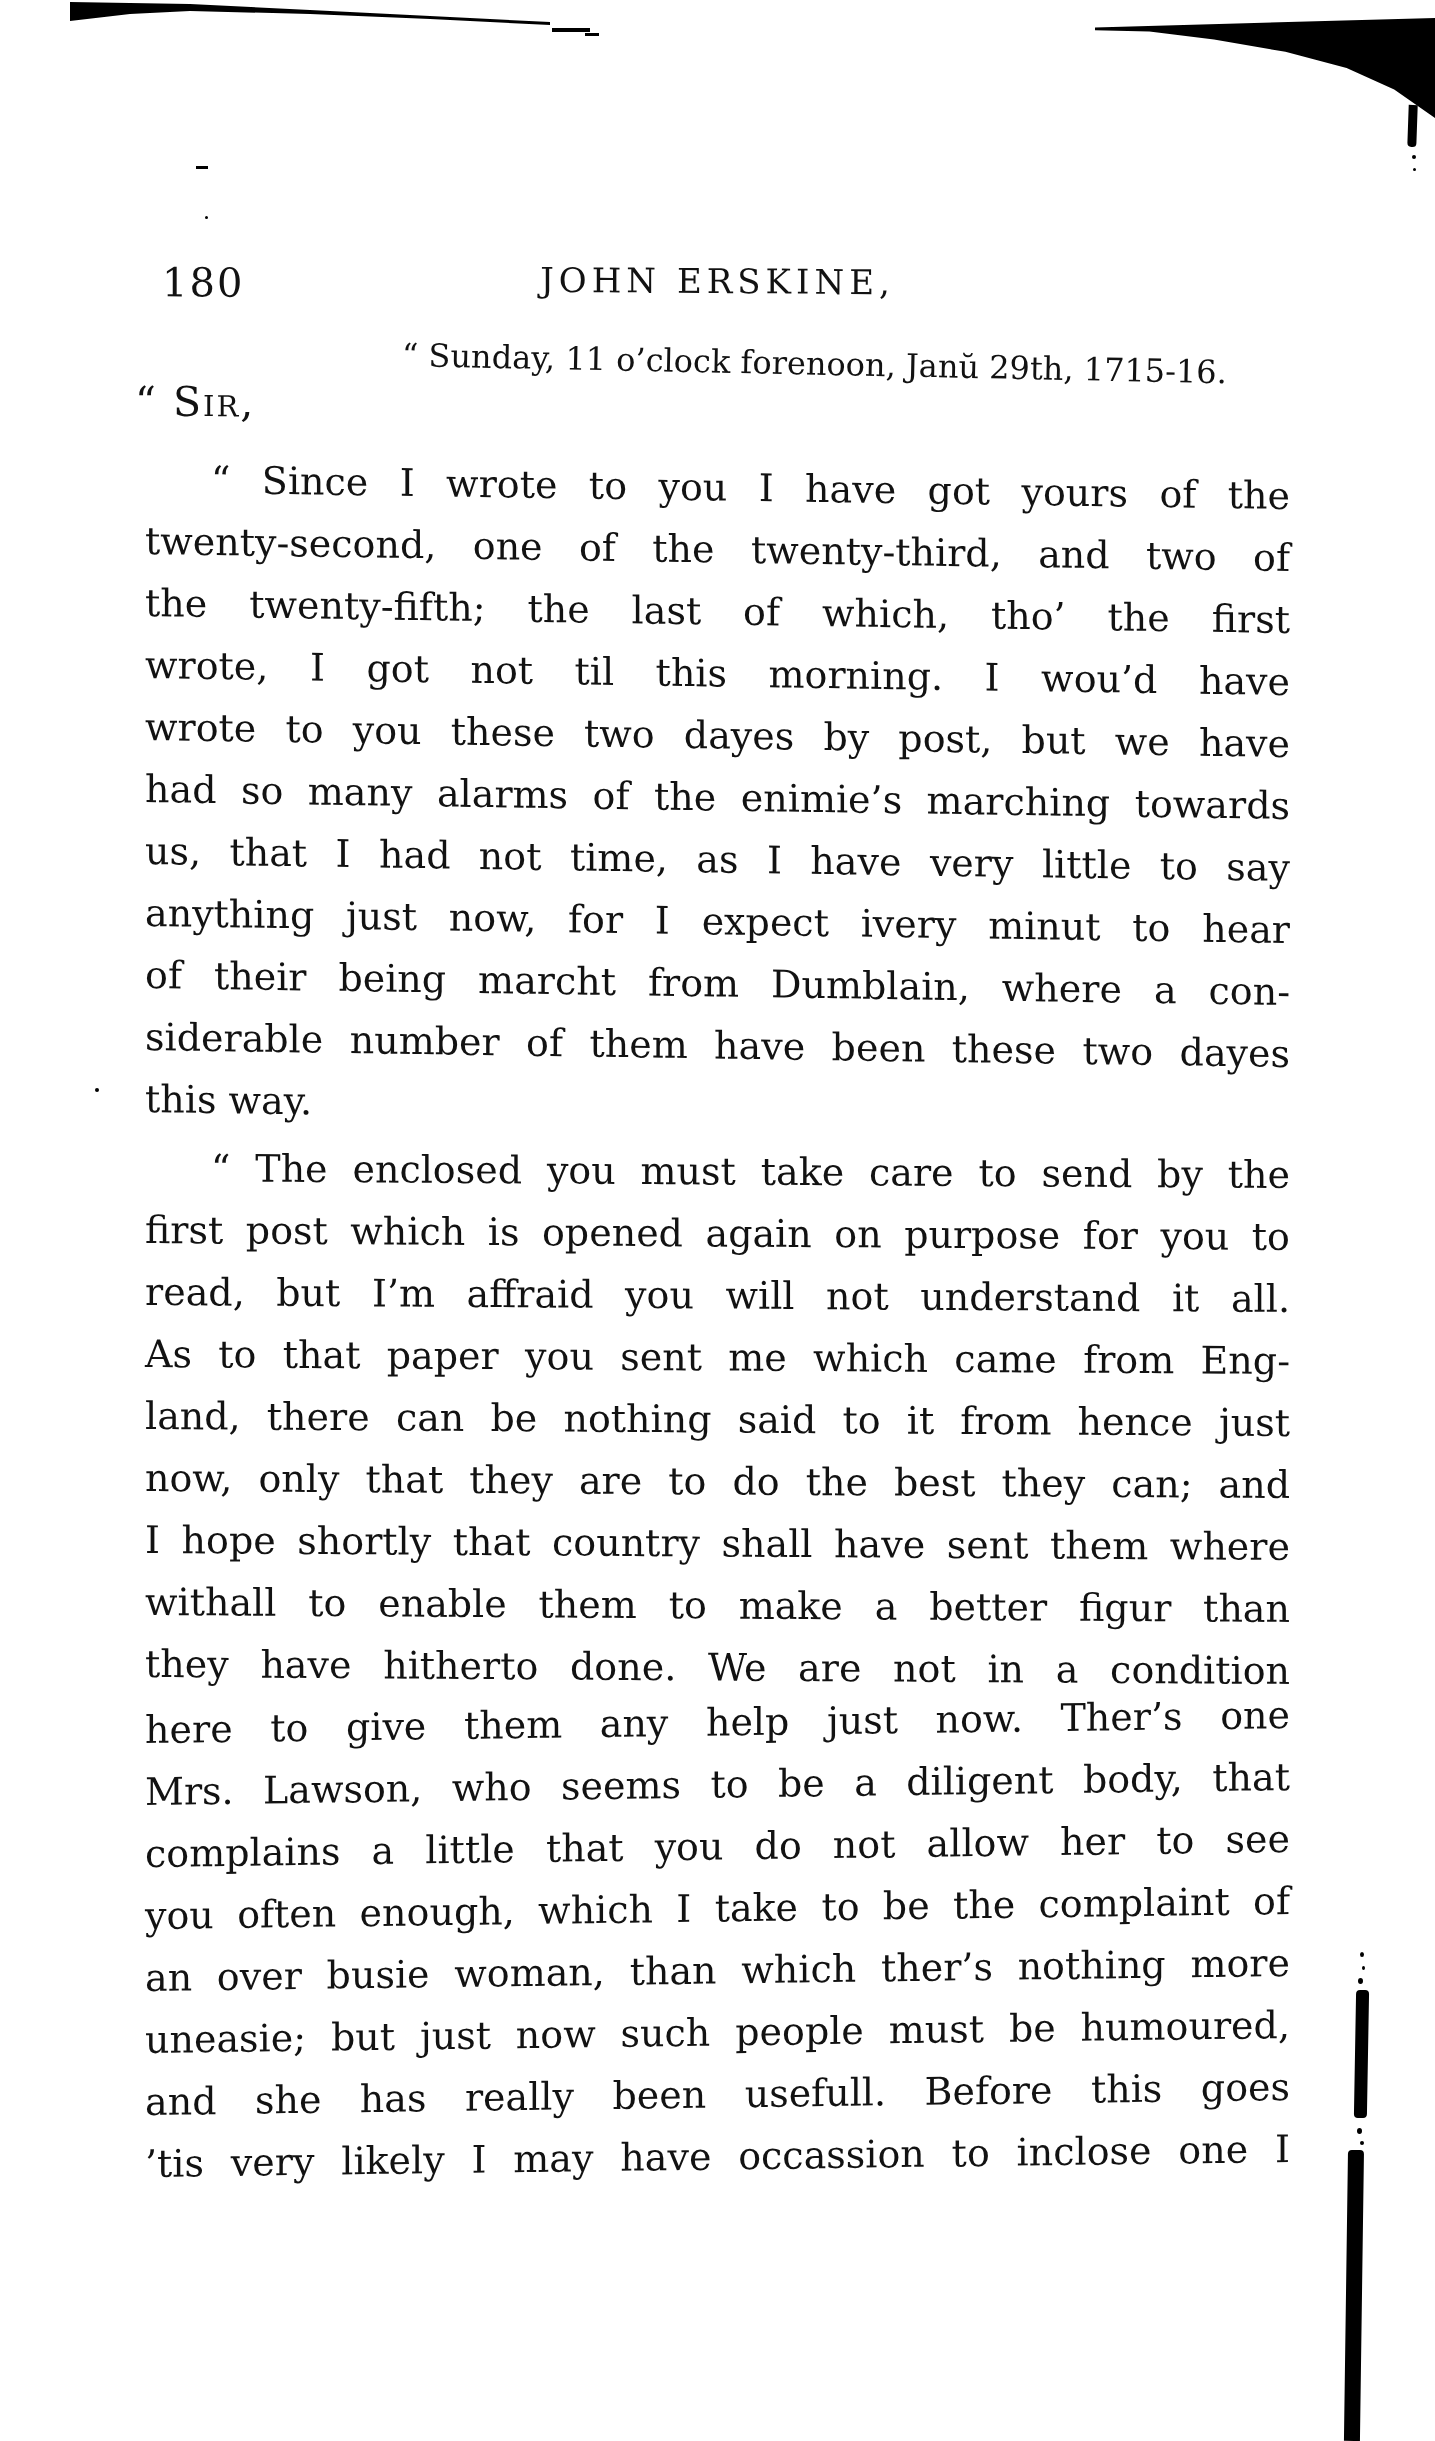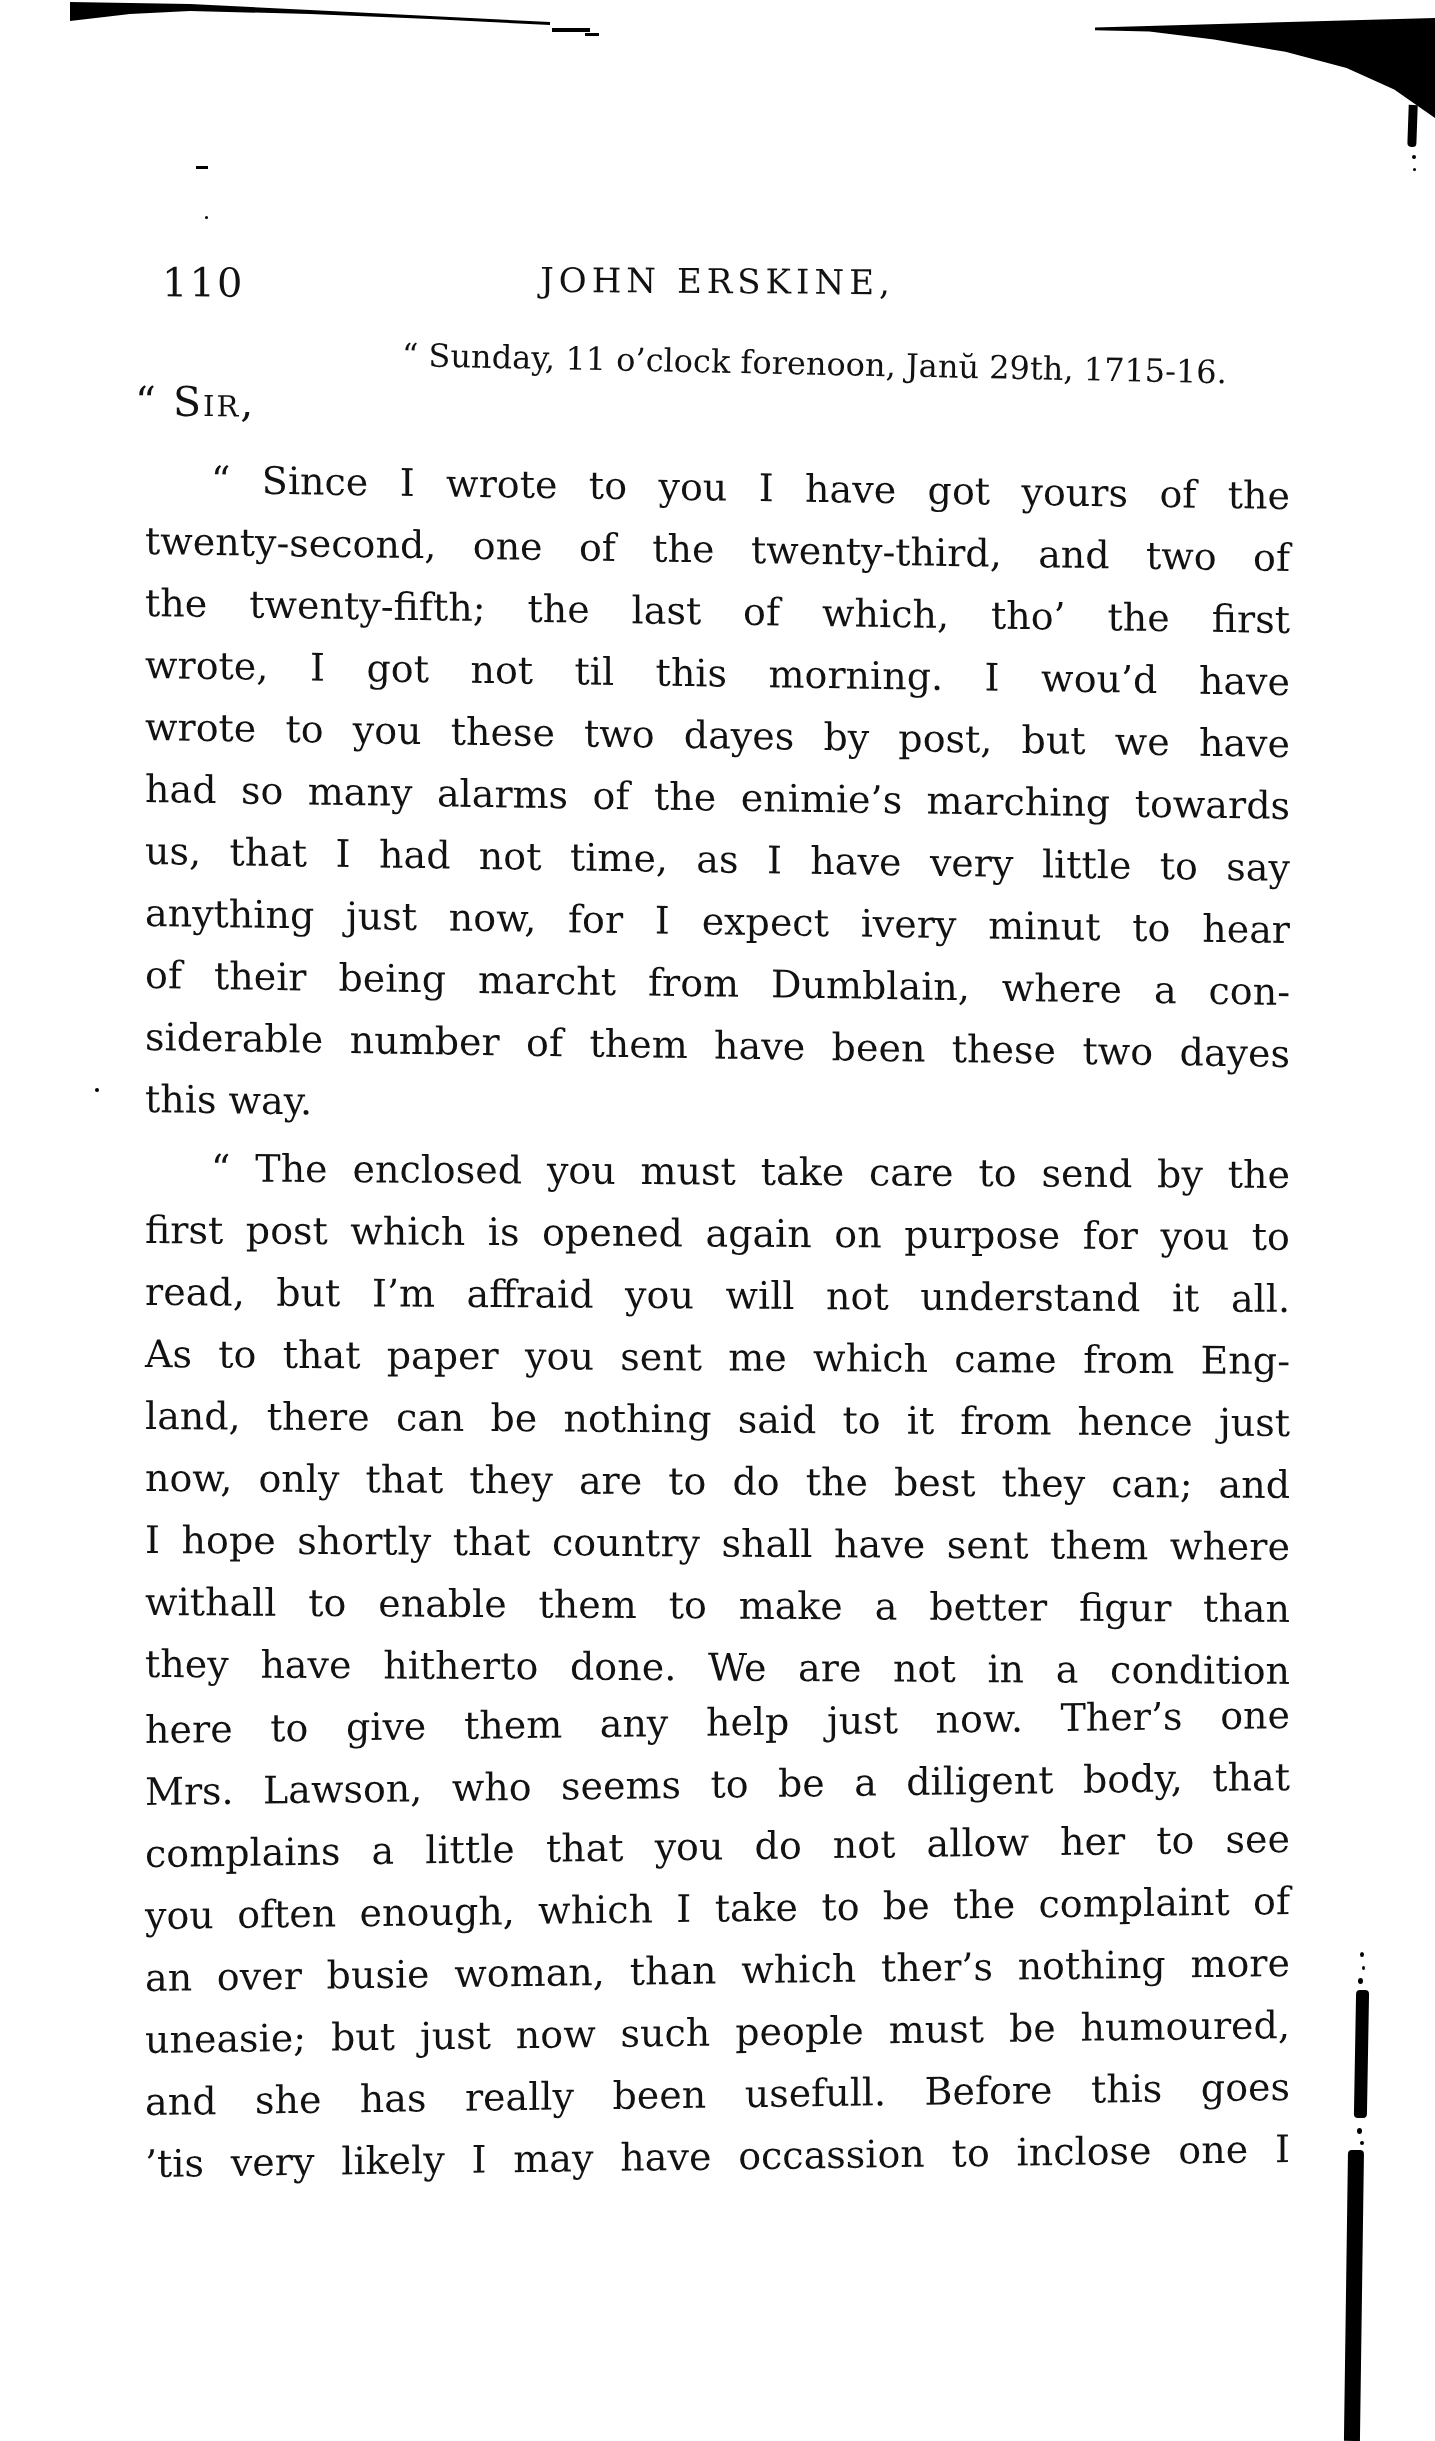--- a/index.html
+++ b/index.html
@@ -125,21 +125,21 @@
   <div class="art dot strip-dot-3"></div>
   <div class="art strip-a"></div>
   <div class="art dot strip-gap-dot-1"></div>
   <div class="art dot strip-gap-dot-2"></div>
   <div class="art strip-b"></div>
   <div class="art dot speck-1"></div>
   <div class="art dot speck-2"></div>
   <div class="art speck-dash"></div>
 
   <div class="header-row">
-    <div class="page-number">110</div>
+    <div class="page-number">180</div>
     <div class="running-title">JOHN ERSKINE,</div>
   </div>
 
   <div class="dateline">“ Sunday, 11 o’clock forenoon, Janŭ 29th, 1715-16.</div>
   <div class="salutation">“ Sir,</div>
 
   <div class="text-block block-1">
 
   <div class="line">“ Since I wrote to you I have got yours of the</div>
       <div class="line">twenty-second, one of the twenty-third, and two of</div>

